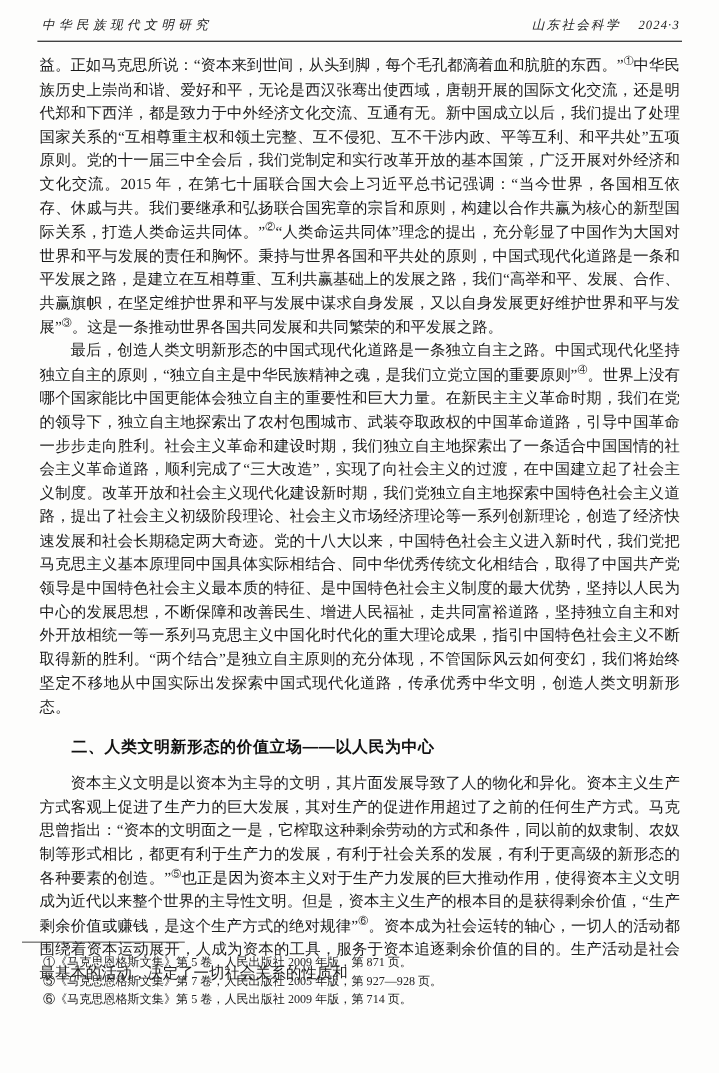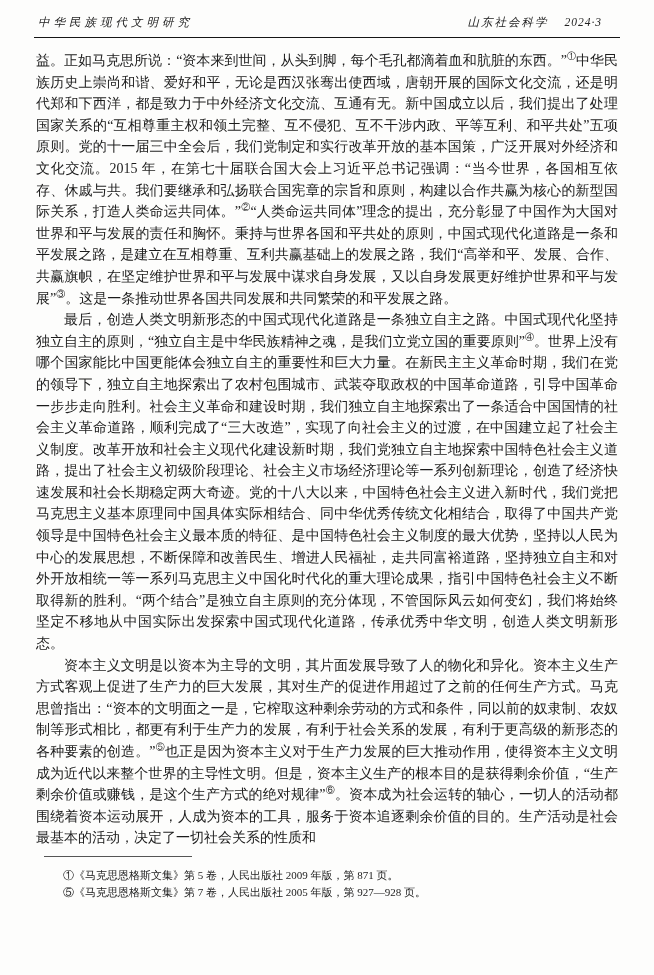--- a/index.html
+++ b/index.html
@@ -12,21 +12,21 @@
     background: #fdfdfc;
     overflow: hidden;
     font-family: "Liberation Serif", "DejaVu Serif", serif;
     color: #1b1b1b;
   }
   
   .running-header {
     display: flex;
     justify-content: space-between;
     align-items: baseline;
-    padding: 15px 52px 0 38px;
+    padding: 15px 36px 0 38px;
     font-style: italic;
     font-size: 11.5px;
     color: #222;
   }
   .running-title { letter-spacing: 4px; }
   .journal-box { letter-spacing: 2px; }
   .issue-no { margin-left: 16px; letter-spacing: 1px; }
   .header-rule {
     margin: 7px 34px 0 34px;
     border: 0;
@@ -52,21 +52,21 @@
     font-size: 14.5px;
     text-align: left;
     text-indent: 2em;
     margin: 15px 0 11px 0;
     letter-spacing: 0.5px;
     color: #111;
   }
   
   .footnotes {
     position: absolute;
-    left: 44px;
+    left: 20px;
     right: 36px;
     top: 856px;
   }
   .fn-rule {
     width: 148px;
     border: 0;
     border-top: 1px solid #555;
     margin: 0 0 10px 0;
   }
   .footnote {
@@ -89,25 +89,27 @@
       <span>山东社会科学</span><span class="issue-no">2024·3</span>
     </span>
   </div>
 
   <hr class="header-rule">
 
   <div class="article-body">
 
   <p class="para">益。正如马克思所说：“资本来到世间，从头到脚，每个毛孔都滴着血和肮脏的东西。”<sup class="fn-ref">①</sup>中华民族历史上崇尚和谐、爱好和平，无论是西汉张骞出使西域，唐朝开展的国际文化交流，还是明代郑和下西洋，都是致力于中外经济文化交流、互通有无。新中国成立以后，我们提出了处理国家关系的“互相尊重主权和领土完整、互不侵犯、互不干涉内政、平等互利、和平共处”五项原则。党的十一届三中全会后，我们党制定和实行改革开放的基本国策，广泛开展对外经济和文化交流。2015 年，在第七十届联合国大会上习近平总书记强调：“当今世界，各国相互依存、休戚与共。我们要继承和弘扬联合国宪章的宗旨和原则，构建以合作共赢为核心的新型国际关系，打造人类命运共同体。”<sup class="fn-ref">②</sup>“人类命运共同体”理念的提出，充分彰显了中国作为大国对世界和平与发展的责任和胸怀。秉持与世界各国和平共处的原则，中国式现代化道路是一条和平发展之路，是建立在互相尊重、互利共赢基础上的发展之路，我们“高举和平、发展、合作、共赢旗帜，在坚定维护世界和平与发展中谋求自身发展，又以自身发展更好维护世界和平与发展”<sup class="fn-ref">③</sup>。这是一条推动世界各国共同发展和共同繁荣的和平发展之路。</p>
       <p class="para indent">最后，创造人类文明新形态的中国式现代化道路是一条独立自主之路。中国式现代化坚持独立自主的原则，“独立自主是中华民族精神之魂，是我们立党立国的重要原则”<sup class="fn-ref">④</sup>。世界上没有哪个国家能比中国更能体会独立自主的重要性和巨大力量。在新民主主义革命时期，我们在党的领导下，独立自主地探索出了农村包围城市、武装夺取政权的中国革命道路，引导中国革命一步步走向胜利。社会主义革命和建设时期，我们独立自主地探索出了一条适合中国国情的社会主义革命道路，顺利完成了“三大改造”，实现了向社会主义的过渡，在中国建立起了社会主义制度。改革开放和社会主义现代化建设新时期，我们党独立自主地探索中国特色社会主义道路，提出了社会主义初级阶段理论、社会主义市场经济理论等一系列创新理论，创造了经济快速发展和社会长期稳定两大奇迹。党的十八大以来，中国特色社会主义进入新时代，我们党把马克思主义基本原理同中国具体实际相结合、同中华优秀传统文化相结合，取得了中国共产党领导是中国特色社会主义最本质的特征、是中国特色社会主义制度的最大优势，坚持以人民为中心的发展思想，不断保障和改善民生、增进人民福祉，走共同富裕道路，坚持独立自主和对外开放相统一等一系列马克思主义中国化时代化的重大理论成果，指引中国特色社会主义不断取得新的胜利。“两个结合”是独立自主原则的充分体现，不管国际风云如何变幻，我们将始终坚定不移地从中国实际出发探索中国式现代化道路，传承优秀中华文明，创造人类文明新形态。</p>
+      <h2 class="section-heading">二、人类文明新形态的价值立场——以人民为中心</h2>
       <p class="para indent">资本主义文明是以资本为主导的文明，其片面发展导致了人的物化和异化。资本主义生产方式客观上促进了生产力的巨大发展，其对生产的促进作用超过了之前的任何生产方式。马克思曾指出：“资本的文明面之一是，它榨取这种剩余劳动的方式和条件，同以前的奴隶制、农奴制等形式相比，都更有利于生产力的发展，有利于社会关系的发展，有利于更高级的新形态的各种要素的创造。”<sup class="fn-ref">⑤</sup>也正是因为资本主义对于生产力发展的巨大推动作用，使得资本主义文明成为近代以来整个世界的主导性文明。但是，资本主义生产的根本目的是获得剩余价值，“生产剩余价值或赚钱，是这个生产方式的绝对规律”<sup class="fn-ref">⑥</sup>。资本成为社会运转的轴心，一切人的活动都围绕着资本运动展开，人成为资本的工具，服务于资本追逐剩余价值的目的。生产活动是社会最基本的活动，决定了一切社会关系的性质和</p>
     </div>
 
   <div class="footnotes">
     <hr class="fn-rule">
     <div>
 
     <div class="footnote">①《马克思恩格斯文集》第 5 卷，人民出版社 2009 年版，第 871 页。</div>
         <div class="footnote">⑤《马克思恩格斯文集》第 7 卷，人民出版社 2005 年版，第 927—928 页。</div>
+        <div class="footnote">⑥《马克思恩格斯文集》第 5 卷，人民出版社 2009 年版，第 714 页。</div>
       </div>
   </div>
 
 </div>
 
 </body></html>

